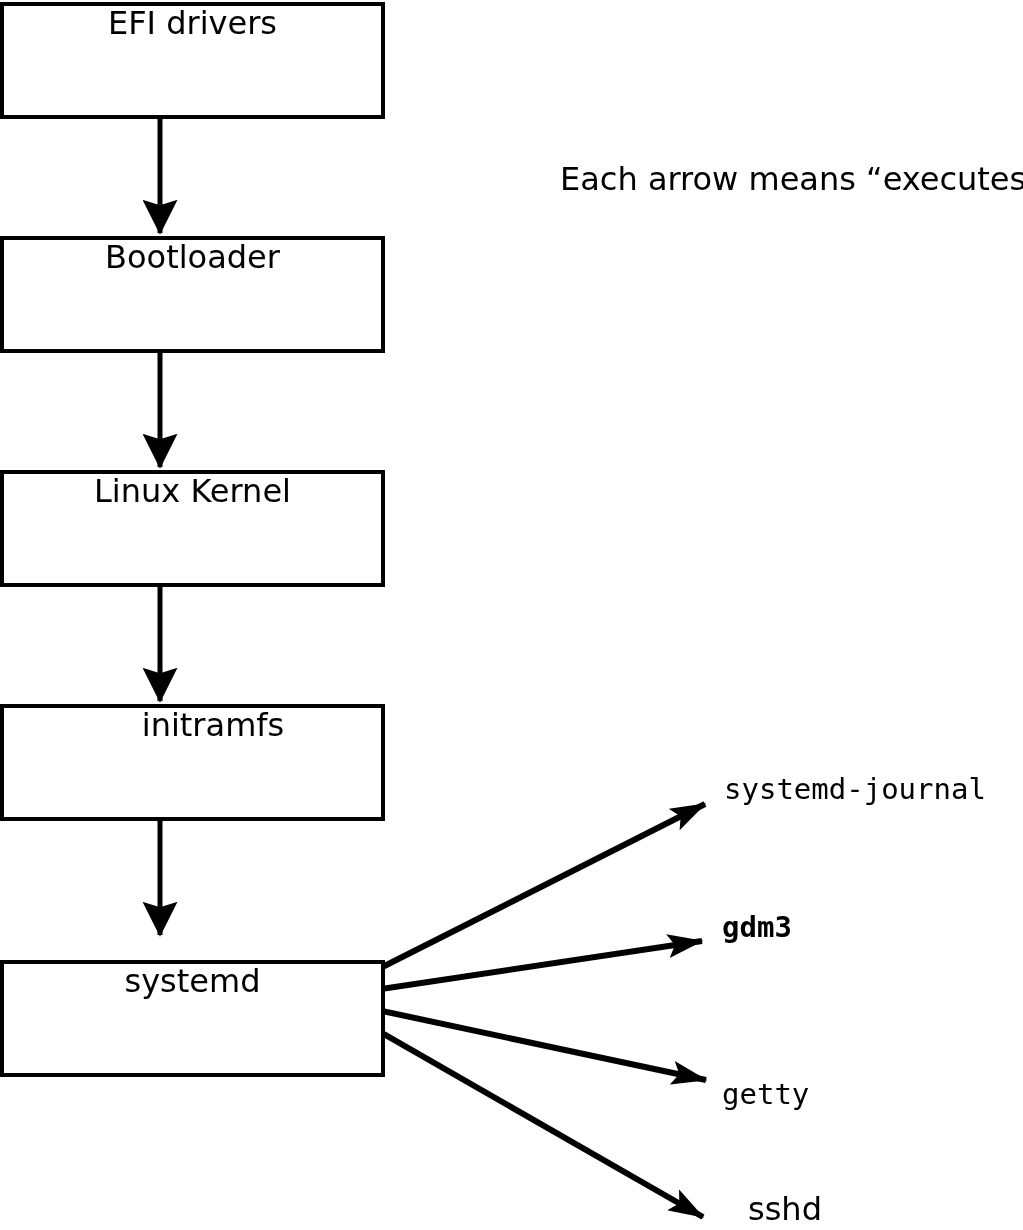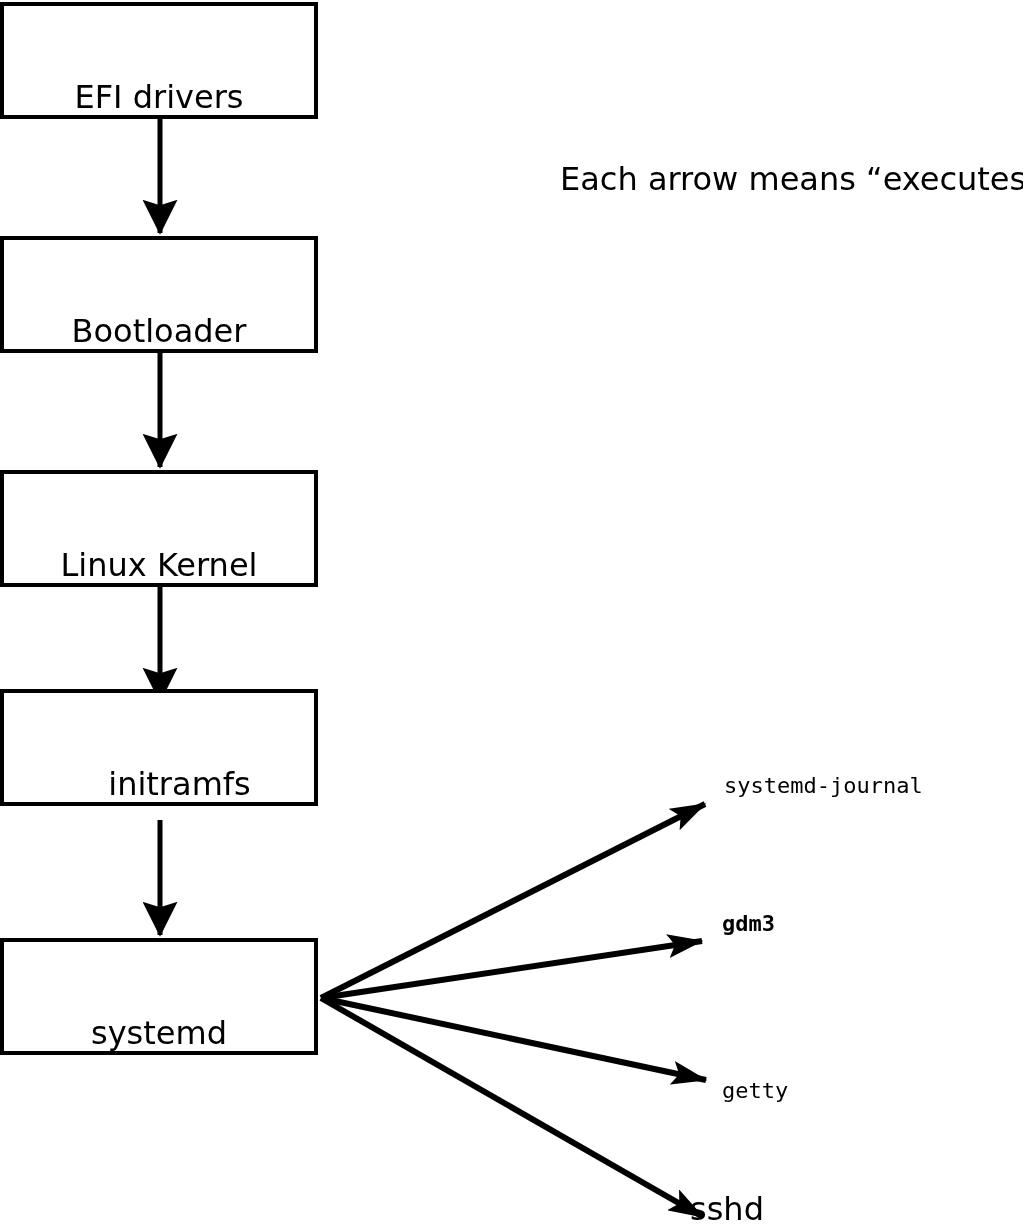--- a/index.html
+++ b/index.html
@@ -12,37 +12,37 @@
     width: 1023px;
     height: 1230px;
     background: #ffffff;
     overflow: hidden;
     font-family: "DejaVu Sans", sans-serif;
     color: #000000;
   }
   .flow-node {
     position: absolute;
     left: 0;
-    width: 318px;
+    width: 385px;
     height: 117px;
     box-sizing: border-box;
     border: 4px solid #000000;
     background: #ffffff;
     display: flex;
-    align-items: flex-end;
+    align-items: flex-start;
     justify-content: center;
     font-size: 32px;
     line-height: 1.1;
     z-index: 2;
   }
   #node-0 { top: 2px; }
   #node-1 { top: 236px; }
   #node-2 { top: 470px; }
-  #node-3 { top: 689px; padding-left: 41px; }
-  #node-4 { top: 938px; }
+  #node-3 { top: 704px; padding-left: 41px; }
+  #node-4 { top: 960px; }
 
   #arrow-layer {
     position: absolute;
     left: 0;
     top: 0;
     width: 1023px;
     height: 1230px;
     z-index: 1;
   }
 
@@ -54,30 +54,30 @@
     line-height: 1.15;
     white-space: nowrap;
   }
   .fan-label {
     position: absolute;
     white-space: nowrap;
     line-height: 1.15;
   }
   .fan-label.mono {
     font-family: "DejaVu Sans Mono", monospace;
-    font-size: 22px;
+    font-size: 29px;
   }
   .fan-label.sans {
     font-family: "DejaVu Sans", sans-serif;
     font-size: 32px;
   }
   #fan-label-0 { left: 724px; top: 773px; }
   #fan-label-1 { left: 722px; top: 911px; font-weight: bold; }
   #fan-label-2 { left: 722px; top: 1054px; margin-top: 24px; }
-  #fan-label-3 { left: 690px; top: 1191px; }
+  #fan-label-3 { left: 748px; top: 1191px; }
 </style>
 </head>
 <body>
 
 <div id="canvas">
 
   <svg id="arrow-layer" viewBox="0 0 1023 1230" xmlns="http://www.w3.org/2000/svg" aria-hidden="true">
     <defs>
       <marker id="head-v" viewBox="0 0 10 10" refX="9.5" refY="5" markerWidth="7" markerHeight="7" orient="auto">
         <path d="M0,0 L10,5 L0,10 L1.6,5 Z" fill="#000000"></path>

